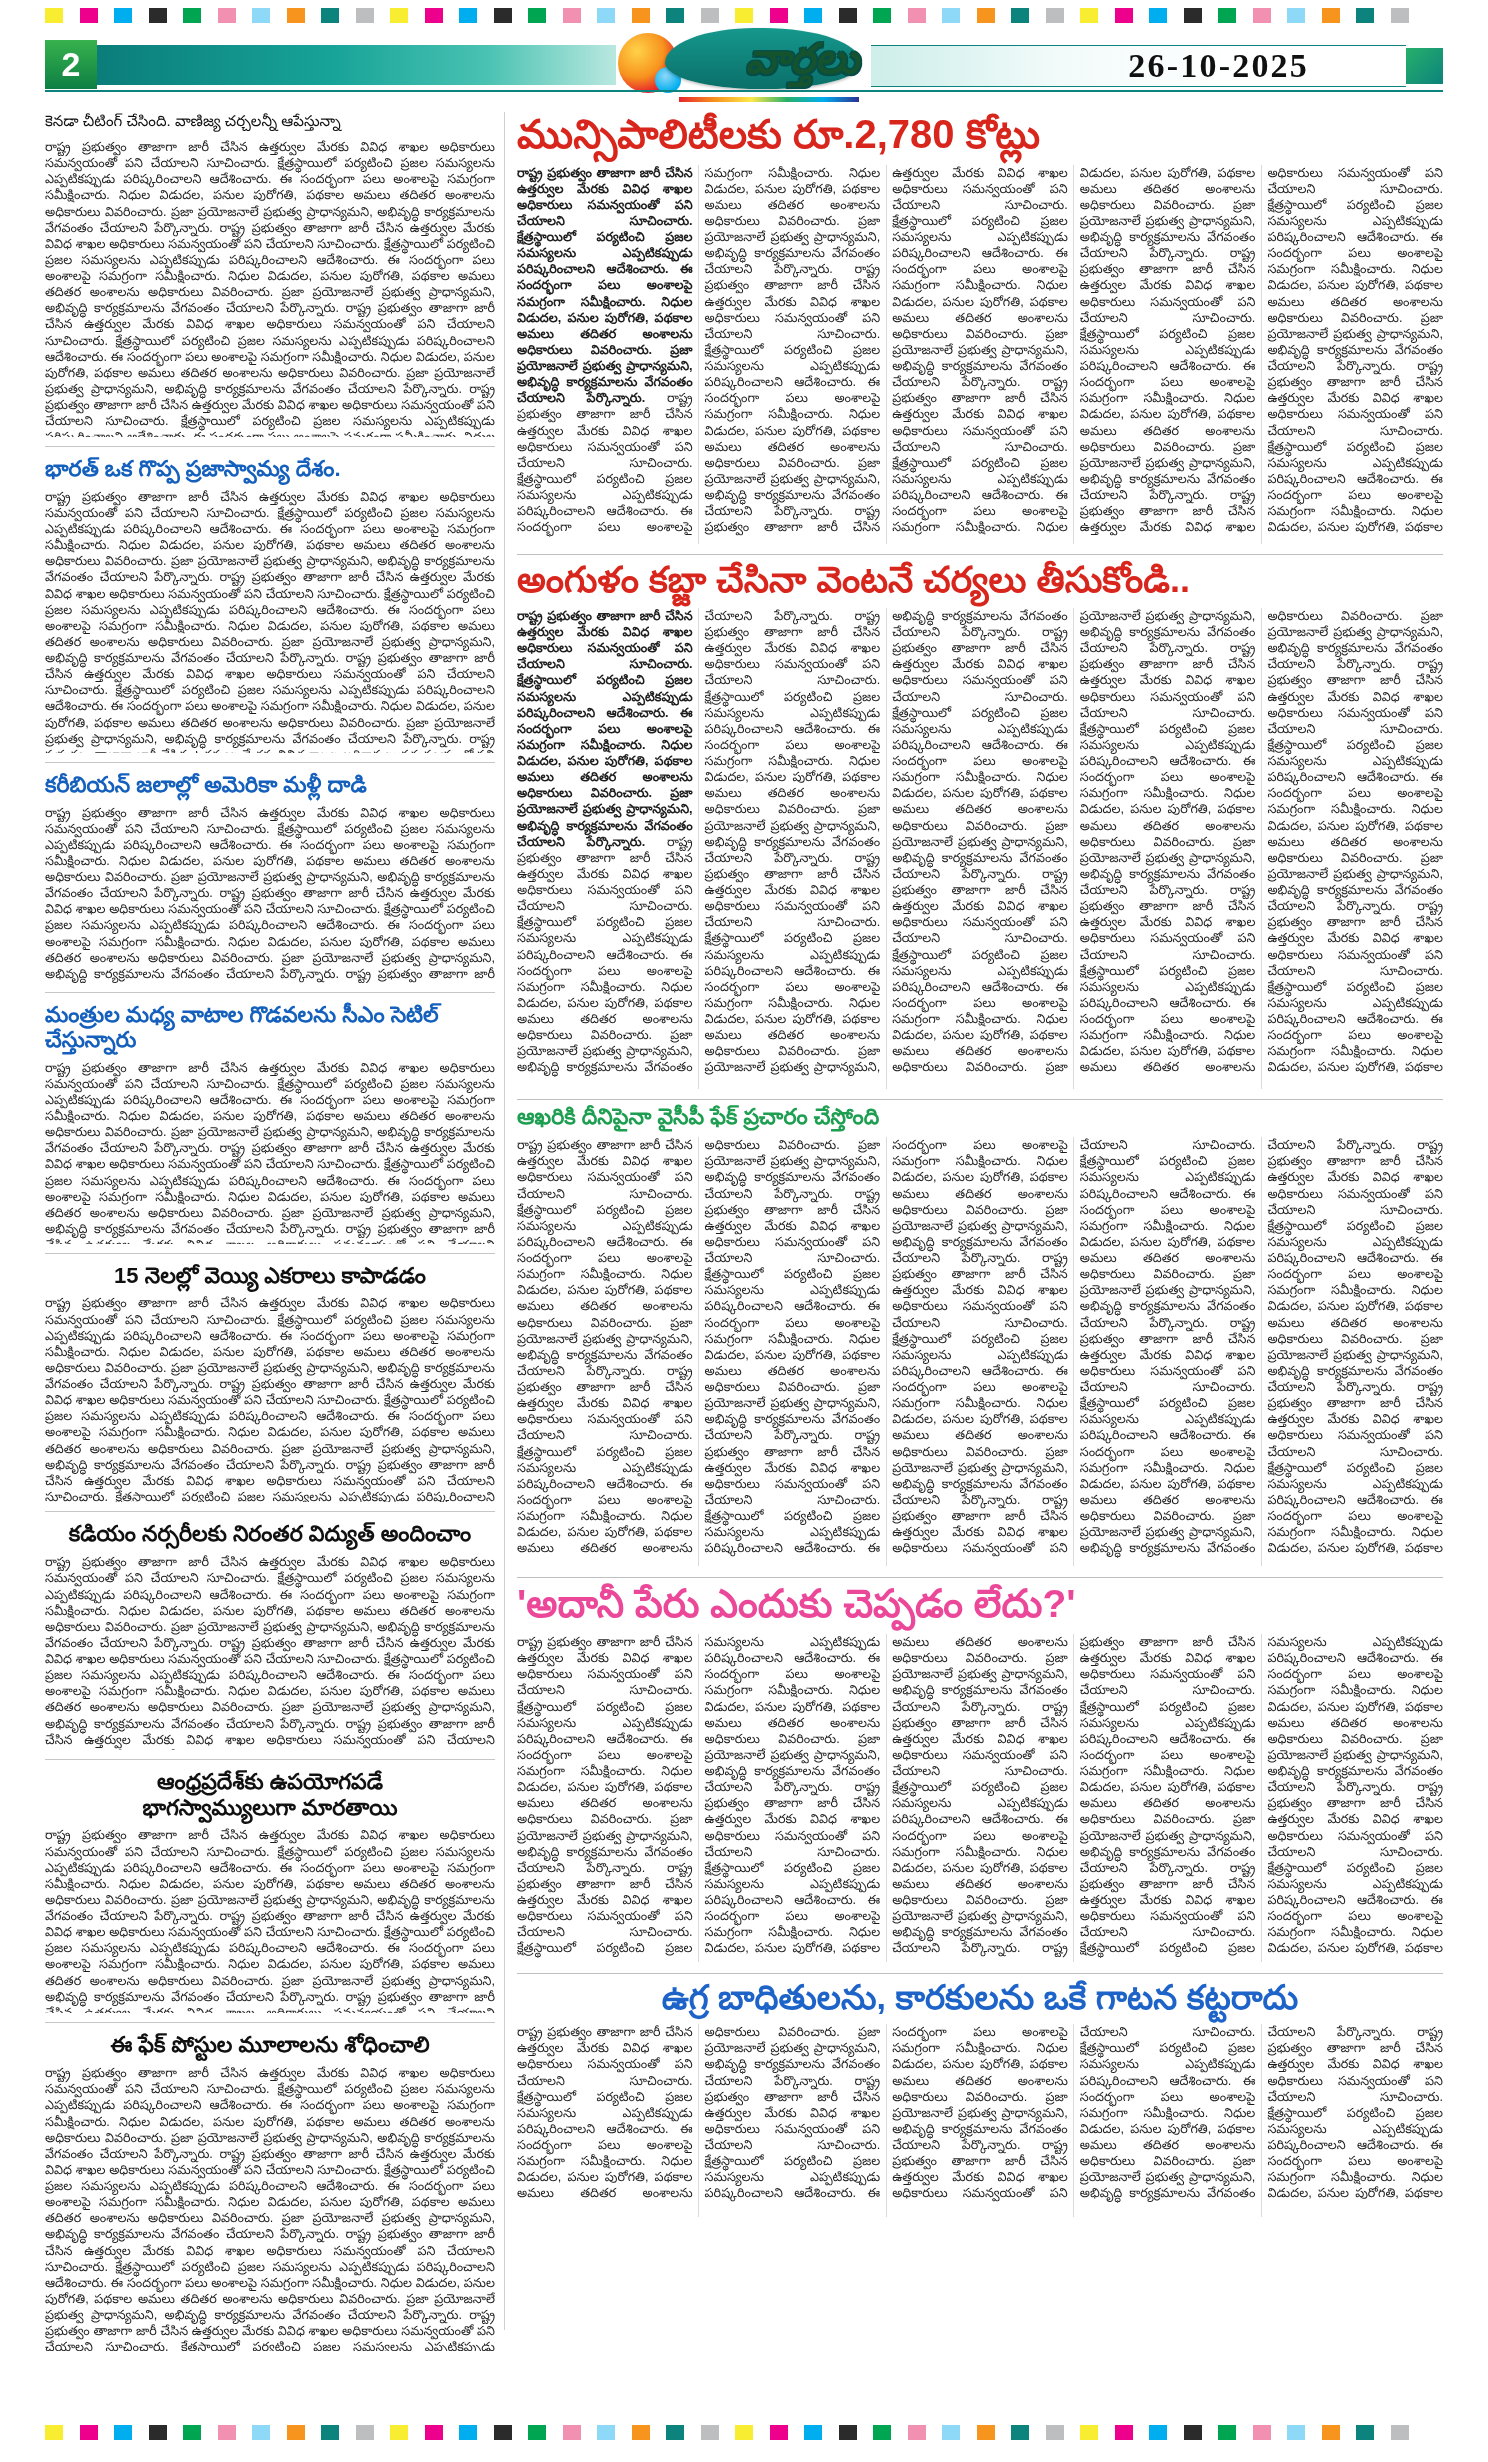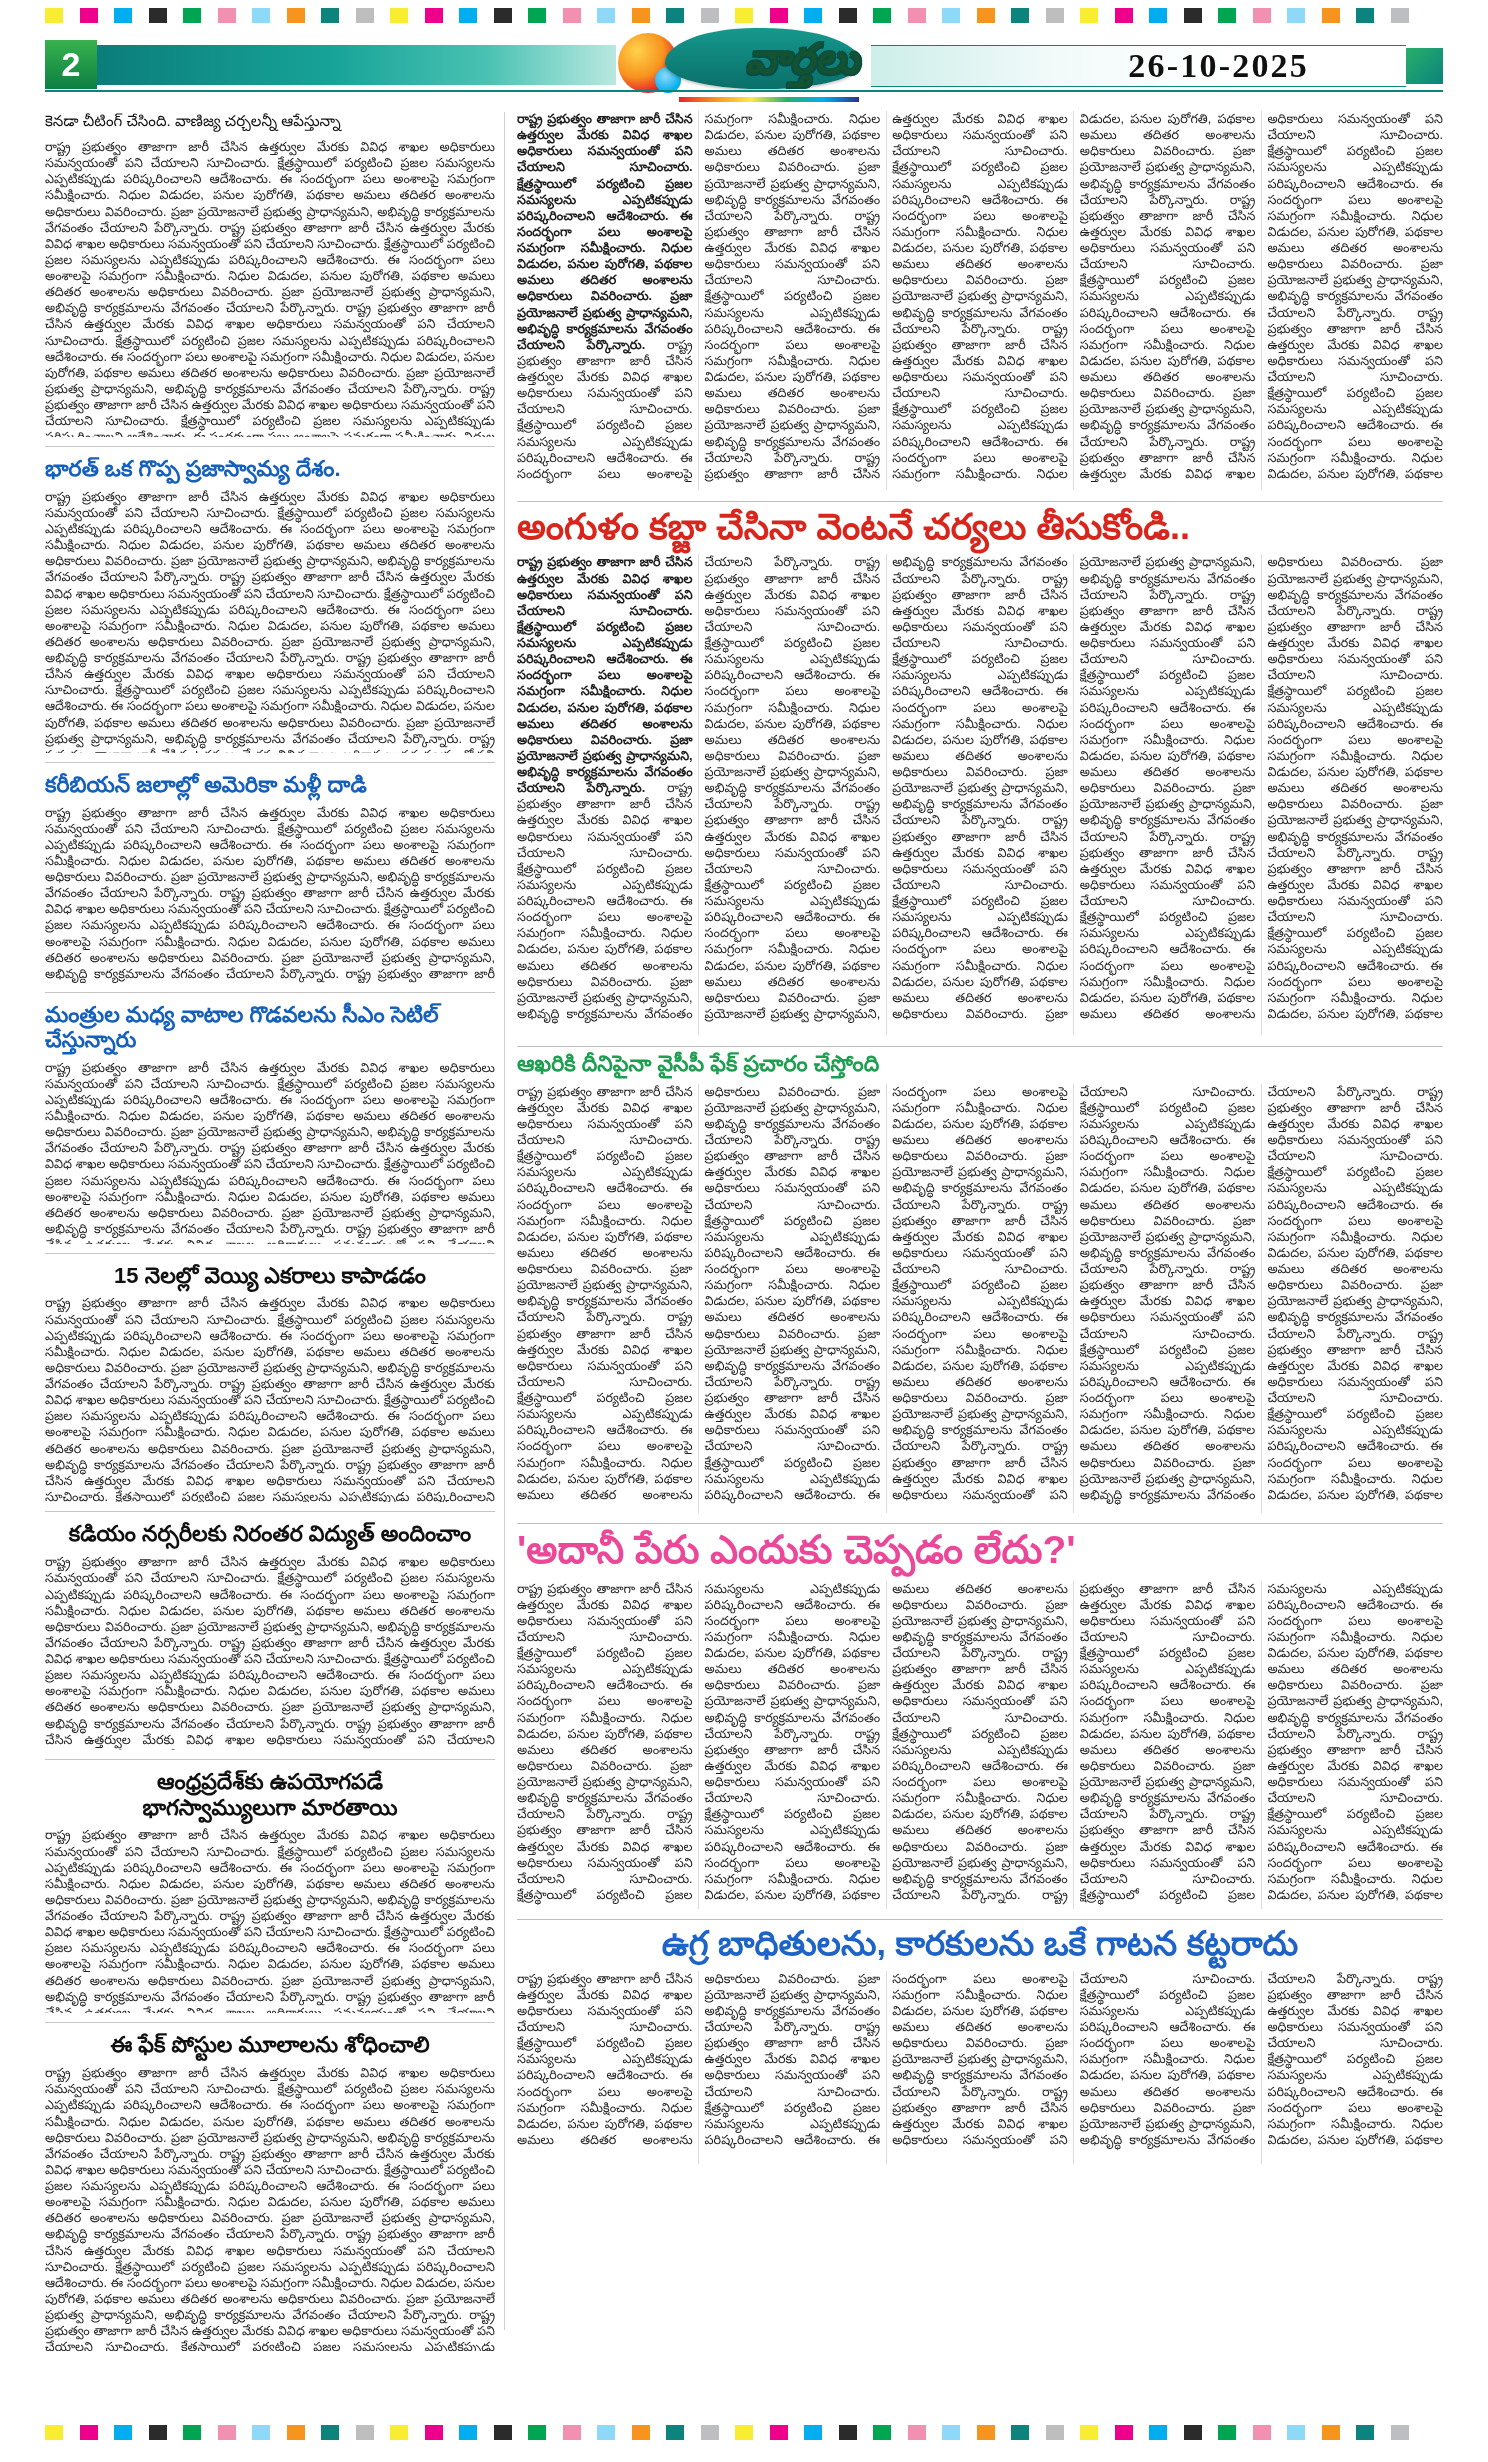--- a/index.html
+++ b/index.html
@@ -195,20 +195,21 @@
       <div class="body-text" style="height:286px">
         <span>రాష్ట్ర ప్రభుత్వం తాజాగా జారీ చేసిన ఉత్తర్వుల మేరకు వివిధ శాఖల అధికారులు సమన్వయంతో పని చేయాలని సూచించారు. క్షేత్రస్థాయిలో పర్యటించి ప్రజల సమస్యలను ఎప్పటికప్పుడు పరిష్కరించాలని ఆదేశించారు. ఈ సందర్భంగా పలు అంశాలపై సమగ్రంగా సమీక్షించారు. నిధుల విడుదల, పనుల పురోగతి, పథకాల అమలు తదితర అంశాలను అధికారులు వివరించారు. ప్రజా ప్రయోజనాలే ప్రభుత్వ ప్రాధాన్యమని, అభివృద్ధి కార్యక్రమాలను వేగవంతం చేయాలని పేర్కొన్నారు. రాష్ట్ర ప్రభుత్వం తాజాగా జారీ చేసిన ఉత్తర్వుల మేరకు వివిధ శాఖల అధికారులు సమన్వయంతో పని చేయాలని సూచించారు. క్షేత్రస్థాయిలో పర్యటించి ప్రజల సమస్యలను ఎప్పటికప్పుడు పరిష్కరించాలని ఆదేశించారు. ఈ సందర్భంగా పలు అంశాలపై సమగ్రంగా సమీక్షించారు. నిధుల విడుదల, పనుల పురోగతి, పథకాల అమలు తదితర అంశాలను అధికారులు వివరించారు. ప్రజా ప్రయోజనాలే ప్రభుత్వ ప్రాధాన్యమని, అభివృద్ధి కార్యక్రమాలను వేగవంతం చేయాలని పేర్కొన్నారు. రాష్ట్ర ప్రభుత్వం తాజాగా జారీ చేసిన ఉత్తర్వుల మేరకు వివిధ శాఖల అధికారులు సమన్వయంతో పని చేయాలని సూచించారు. క్షేత్రస్థాయిలో పర్యటించి ప్రజల సమస్యలను ఎప్పటికప్పుడు పరిష్కరించాలని ఆదేశించారు. ఈ సందర్భంగా పలు అంశాలపై సమగ్రంగా సమీక్షించారు. నిధుల విడుదల, పనుల పురోగతి, పథకాల అమలు తదితర అంశాలను అధికారులు వివరించారు. ప్రజా ప్రయోజనాలే ప్రభుత్వ ప్రాధాన్యమని, అభివృద్ధి కార్యక్రమాలను వేగవంతం చేయాలని పేర్కొన్నారు. రాష్ట్ర ప్రభుత్వం తాజాగా జారీ చేసిన ఉత్తర్వుల మేరకు వివిధ శాఖల అధికారులు సమన్వయంతో పని చేయాలని సూచించారు. క్షేత్రస్థాయిలో పర్యటించి ప్రజల సమస్యలను ఎప్పటికప్పుడు పరిష్కరించాలని ఆదేశించారు. ఈ సందర్భంగా పలు అంశాలపై సమగ్రంగా సమీక్షించారు. నిధుల విడుదల, పనుల పురోగతి, పథకాల అమలు తదితర అంశాలను అధికారులు వివరించారు. ప్రజా ప్రయోజనాలే ప్రభుత్వ ప్రాధాన్యమని, అభివృద్ధి కార్యక్రమాలను వేగవంతం చేయాలని పేర్కొన్నారు. రాష్ట్ర ప్రభుత్వం తాజాగా జారీ చేసిన ఉత్తర్వుల మేరకు వివిధ శాఖల అధికారులు సమన్వయంతో పని చేయాలని సూచించారు. క్షేత్రస్థాయిలో పర్యటించి ప్రజల సమస్యలను ఎప్పటికప్పుడు పరిష్కరించాలని ఆదేశించారు. ఈ సందర్భంగా పలు అంశాలపై సమగ్రంగా సమీక్షించారు. నిధుల విడుదల, పనుల పురోగతి, పథకాల అమలు తదితర అంశాలను అధికారులు వివరించారు. ప్రజా ప్రయోజనాలే ప్రభుత్వ ప్రాధాన్యమని, అభివృద్ధి కార్యక్రమాలను వేగవంతం చేయాలని పేర్కొన్నారు. రాష్ట్ర ప్రభుత్వం తాజాగా జారీ చేసిన ఉత్తర్వుల మేరకు వివిధ శాఖల అధికారులు సమన్వయంతో పని చేయాలని సూచించారు. క్షేత్రస్థాయిలో పర్యటించి ప్రజల సమస్యలను ఎప్పటికప్పుడు పరిష్కరించాలని ఆదేశించారు. ఈ సందర్భంగా పలు అంశాలపై సమగ్రంగా సమీక్షించారు. నిధుల విడుదల, పనుల పురోగతి, పథకాల అమలు తదితర అంశాలను అధికారులు వివరించారు. ప్రజా ప్రయోజనాలే ప్రభుత్వ ప్రాధాన్యమని, అభివృద్ధి కార్యక్రమాలను వేగవంతం చేయాలని పేర్కొన్నారు. </span>
       </div>
     </article>
 
   </section>
 
   <section class="main-col">
 
     <article>
+      <h2 class="hl hl-red">మున్సిపాలిటీలకు రూ.2,780 కోట్లు </h2>
       <div class="body-text cols5" style="height:379px">
         <span class="b-lead">రాష్ట్ర ప్రభుత్వం తాజాగా జారీ చేసిన ఉత్తర్వుల మేరకు వివిధ శాఖల అధికారులు సమన్వయంతో పని చేయాలని సూచించారు. క్షేత్రస్థాయిలో పర్యటించి ప్రజల సమస్యలను ఎప్పటికప్పుడు పరిష్కరించాలని ఆదేశించారు. ఈ సందర్భంగా పలు అంశాలపై సమగ్రంగా సమీక్షించారు. నిధుల విడుదల, పనుల పురోగతి, పథకాల అమలు తదితర అంశాలను అధికారులు వివరించారు. ప్రజా ప్రయోజనాలే ప్రభుత్వ ప్రాధాన్యమని, అభివృద్ధి కార్యక్రమాలను వేగవంతం చేయాలని పేర్కొన్నారు. </span>
         <span>రాష్ట్ర ప్రభుత్వం తాజాగా జారీ చేసిన ఉత్తర్వుల మేరకు వివిధ శాఖల అధికారులు సమన్వయంతో పని చేయాలని సూచించారు. క్షేత్రస్థాయిలో పర్యటించి ప్రజల సమస్యలను ఎప్పటికప్పుడు పరిష్కరించాలని ఆదేశించారు. ఈ సందర్భంగా పలు అంశాలపై సమగ్రంగా సమీక్షించారు. నిధుల విడుదల, పనుల పురోగతి, పథకాల అమలు తదితర అంశాలను అధికారులు వివరించారు. ప్రజా ప్రయోజనాలే ప్రభుత్వ ప్రాధాన్యమని, అభివృద్ధి కార్యక్రమాలను వేగవంతం చేయాలని పేర్కొన్నారు. రాష్ట్ర ప్రభుత్వం తాజాగా జారీ చేసిన ఉత్తర్వుల మేరకు వివిధ శాఖల అధికారులు సమన్వయంతో పని చేయాలని సూచించారు. క్షేత్రస్థాయిలో పర్యటించి ప్రజల సమస్యలను ఎప్పటికప్పుడు పరిష్కరించాలని ఆదేశించారు. ఈ సందర్భంగా పలు అంశాలపై సమగ్రంగా సమీక్షించారు. నిధుల విడుదల, పనుల పురోగతి, పథకాల అమలు తదితర అంశాలను అధికారులు వివరించారు. ప్రజా ప్రయోజనాలే ప్రభుత్వ ప్రాధాన్యమని, అభివృద్ధి కార్యక్రమాలను వేగవంతం చేయాలని పేర్కొన్నారు. రాష్ట్ర ప్రభుత్వం తాజాగా జారీ చేసిన ఉత్తర్వుల మేరకు వివిధ శాఖల అధికారులు సమన్వయంతో పని చేయాలని సూచించారు. క్షేత్రస్థాయిలో పర్యటించి ప్రజల సమస్యలను ఎప్పటికప్పుడు పరిష్కరించాలని ఆదేశించారు. ఈ సందర్భంగా పలు అంశాలపై సమగ్రంగా సమీక్షించారు. నిధుల విడుదల, పనుల పురోగతి, పథకాల అమలు తదితర అంశాలను అధికారులు వివరించారు. ప్రజా ప్రయోజనాలే ప్రభుత్వ ప్రాధాన్యమని, అభివృద్ధి కార్యక్రమాలను వేగవంతం చేయాలని పేర్కొన్నారు. రాష్ట్ర ప్రభుత్వం తాజాగా జారీ చేసిన ఉత్తర్వుల మేరకు వివిధ శాఖల అధికారులు సమన్వయంతో పని చేయాలని సూచించారు. క్షేత్రస్థాయిలో పర్యటించి ప్రజల సమస్యలను ఎప్పటికప్పుడు పరిష్కరించాలని ఆదేశించారు. ఈ సందర్భంగా పలు అంశాలపై సమగ్రంగా సమీక్షించారు. నిధుల విడుదల, పనుల పురోగతి, పథకాల అమలు తదితర అంశాలను అధికారులు వివరించారు. ప్రజా ప్రయోజనాలే ప్రభుత్వ ప్రాధాన్యమని, అభివృద్ధి కార్యక్రమాలను వేగవంతం చేయాలని పేర్కొన్నారు. రాష్ట్ర ప్రభుత్వం తాజాగా జారీ చేసిన ఉత్తర్వుల మేరకు వివిధ శాఖల అధికారులు సమన్వయంతో పని చేయాలని సూచించారు. క్షేత్రస్థాయిలో పర్యటించి ప్రజల సమస్యలను ఎప్పటికప్పుడు పరిష్కరించాలని ఆదేశించారు. ఈ సందర్భంగా పలు అంశాలపై సమగ్రంగా సమీక్షించారు. నిధుల విడుదల, పనుల పురోగతి, పథకాల అమలు తదితర అంశాలను అధికారులు వివరించారు. ప్రజా ప్రయోజనాలే ప్రభుత్వ ప్రాధాన్యమని, అభివృద్ధి కార్యక్రమాలను వేగవంతం చేయాలని పేర్కొన్నారు. రాష్ట్ర ప్రభుత్వం తాజాగా జారీ చేసిన ఉత్తర్వుల మేరకు వివిధ శాఖల అధికారులు సమన్వయంతో పని చేయాలని సూచించారు. క్షేత్రస్థాయిలో పర్యటించి ప్రజల సమస్యలను ఎప్పటికప్పుడు పరిష్కరించాలని ఆదేశించారు. ఈ సందర్భంగా పలు అంశాలపై సమగ్రంగా సమీక్షించారు. నిధుల విడుదల, పనుల పురోగతి, పథకాల అమలు తదితర అంశాలను అధికారులు వివరించారు. ప్రజా ప్రయోజనాలే ప్రభుత్వ ప్రాధాన్యమని, అభివృద్ధి కార్యక్రమాలను వేగవంతం చేయాలని పేర్కొన్నారు. రాష్ట్ర ప్రభుత్వం తాజాగా జారీ చేసిన ఉత్తర్వుల మేరకు వివిధ శాఖల అధికారులు సమన్వయంతో పని చేయాలని సూచించారు. క్షేత్రస్థాయిలో పర్యటించి ప్రజల సమస్యలను ఎప్పటికప్పుడు పరిష్కరించాలని ఆదేశించారు. ఈ సందర్భంగా పలు అంశాలపై సమగ్రంగా సమీక్షించారు. నిధుల విడుదల, పనుల పురోగతి, పథకాల అమలు తదితర అంశాలను అధికారులు వివరించారు. ప్రజా ప్రయోజనాలే ప్రభుత్వ ప్రాధాన్యమని, అభివృద్ధి కార్యక్రమాలను వేగవంతం చేయాలని పేర్కొన్నారు. రాష్ట్ర ప్రభుత్వం తాజాగా జారీ చేసిన ఉత్తర్వుల మేరకు వివిధ శాఖల అధికారులు సమన్వయంతో పని చేయాలని సూచించారు. క్షేత్రస్థాయిలో పర్యటించి ప్రజల సమస్యలను ఎప్పటికప్పుడు పరిష్కరించాలని ఆదేశించారు. ఈ సందర్భంగా పలు అంశాలపై సమగ్రంగా సమీక్షించారు. నిధుల విడుదల, పనుల పురోగతి, పథకాల అమలు తదితర అంశాలను అధికారులు వివరించారు. ప్రజా ప్రయోజనాలే ప్రభుత్వ ప్రాధాన్యమని, అభివృద్ధి కార్యక్రమాలను వేగవంతం చేయాలని పేర్కొన్నారు. రాష్ట్ర ప్రభుత్వం తాజాగా జారీ చేసిన ఉత్తర్వుల మేరకు వివిధ శాఖల అధికారులు సమన్వయంతో పని చేయాలని సూచించారు. క్షేత్రస్థాయిలో పర్యటించి ప్రజల సమస్యలను ఎప్పటికప్పుడు పరిష్కరించాలని ఆదేశించారు. ఈ సందర్భంగా పలు అంశాలపై సమగ్రంగా సమీక్షించారు. నిధుల విడుదల, పనుల పురోగతి, పథకాల అమలు తదితర అంశాలను అధికారులు వివరించారు. ప్రజా ప్రయోజనాలే ప్రభుత్వ ప్రాధాన్యమని, అభివృద్ధి కార్యక్రమాలను వేగవంతం చేయాలని పేర్కొన్నారు. రాష్ట్ర ప్రభుత్వం తాజాగా జారీ చేసిన ఉత్తర్వుల మేరకు వివిధ శాఖల అధికారులు సమన్వయంతో పని చేయాలని సూచించారు. క్షేత్రస్థాయిలో పర్యటించి ప్రజల సమస్యలను ఎప్పటికప్పుడు పరిష్కరించాలని ఆదేశించారు. ఈ సందర్భంగా పలు అంశాలపై సమగ్రంగా సమీక్షించారు. నిధుల విడుదల, పనుల పురోగతి, పథకాల అమలు తదితర అంశాలను అధికారులు వివరించారు. ప్రజా ప్రయోజనాలే ప్రభుత్వ ప్రాధాన్యమని, అభివృద్ధి కార్యక్రమాలను వేగవంతం చేయాలని పేర్కొన్నారు. రాష్ట్ర ప్రభుత్వం తాజాగా జారీ చేసిన ఉత్తర్వుల మేరకు వివిధ శాఖల అధికారులు సమన్వయంతో పని చేయాలని సూచించారు. క్షేత్రస్థాయిలో పర్యటించి ప్రజల సమస్యలను ఎప్పటికప్పుడు పరిష్కరించాలని ఆదేశించారు. ఈ సందర్భంగా పలు అంశాలపై సమగ్రంగా సమీక్షించారు. నిధుల విడుదల, పనుల పురోగతి, పథకాల అమలు తదితర అంశాలను అధికారులు వివరించారు. ప్రజా ప్రయోజనాలే ప్రభుత్వ ప్రాధాన్యమని, అభివృద్ధి కార్యక్రమాలను వేగవంతం చేయాలని పేర్కొన్నారు. రాష్ట్ర ప్రభుత్వం తాజాగా జారీ చేసిన ఉత్తర్వుల మేరకు వివిధ శాఖల అధికారులు సమన్వయంతో పని చేయాలని సూచించారు. క్షేత్రస్థాయిలో పర్యటించి ప్రజల సమస్యలను ఎప్పటికప్పుడు పరిష్కరించాలని ఆదేశించారు. ఈ సందర్భంగా పలు అంశాలపై సమగ్రంగా సమీక్షించారు. నిధుల విడుదల, పనుల పురోగతి, పథకాల అమలు తదితర అంశాలను అధికారులు వివరించారు. ప్రజా ప్రయోజనాలే ప్రభుత్వ ప్రాధాన్యమని, అభివృద్ధి కార్యక్రమాలను వేగవంతం చేయాలని పేర్కొన్నారు. </span>
       </div>
     </article>
 
     <article>
       <h2 class="hl hl-red2">అంగుళం కబ్జా చేసినా వెంటనే చర్యలు తీసుకోండి.. </h2>
       <div class="body-text cols5" style="height:481px">
         <span class="b-lead">రాష్ట్ర ప్రభుత్వం తాజాగా జారీ చేసిన ఉత్తర్వుల మేరకు వివిధ శాఖల అధికారులు సమన్వయంతో పని చేయాలని సూచించారు. క్షేత్రస్థాయిలో పర్యటించి ప్రజల సమస్యలను ఎప్పటికప్పుడు పరిష్కరించాలని ఆదేశించారు. ఈ సందర్భంగా పలు అంశాలపై సమగ్రంగా సమీక్షించారు. నిధుల విడుదల, పనుల పురోగతి, పథకాల అమలు తదితర అంశాలను అధికారులు వివరించారు. ప్రజా ప్రయోజనాలే ప్రభుత్వ ప్రాధాన్యమని, అభివృద్ధి కార్యక్రమాలను వేగవంతం చేయాలని పేర్కొన్నారు. </span>

